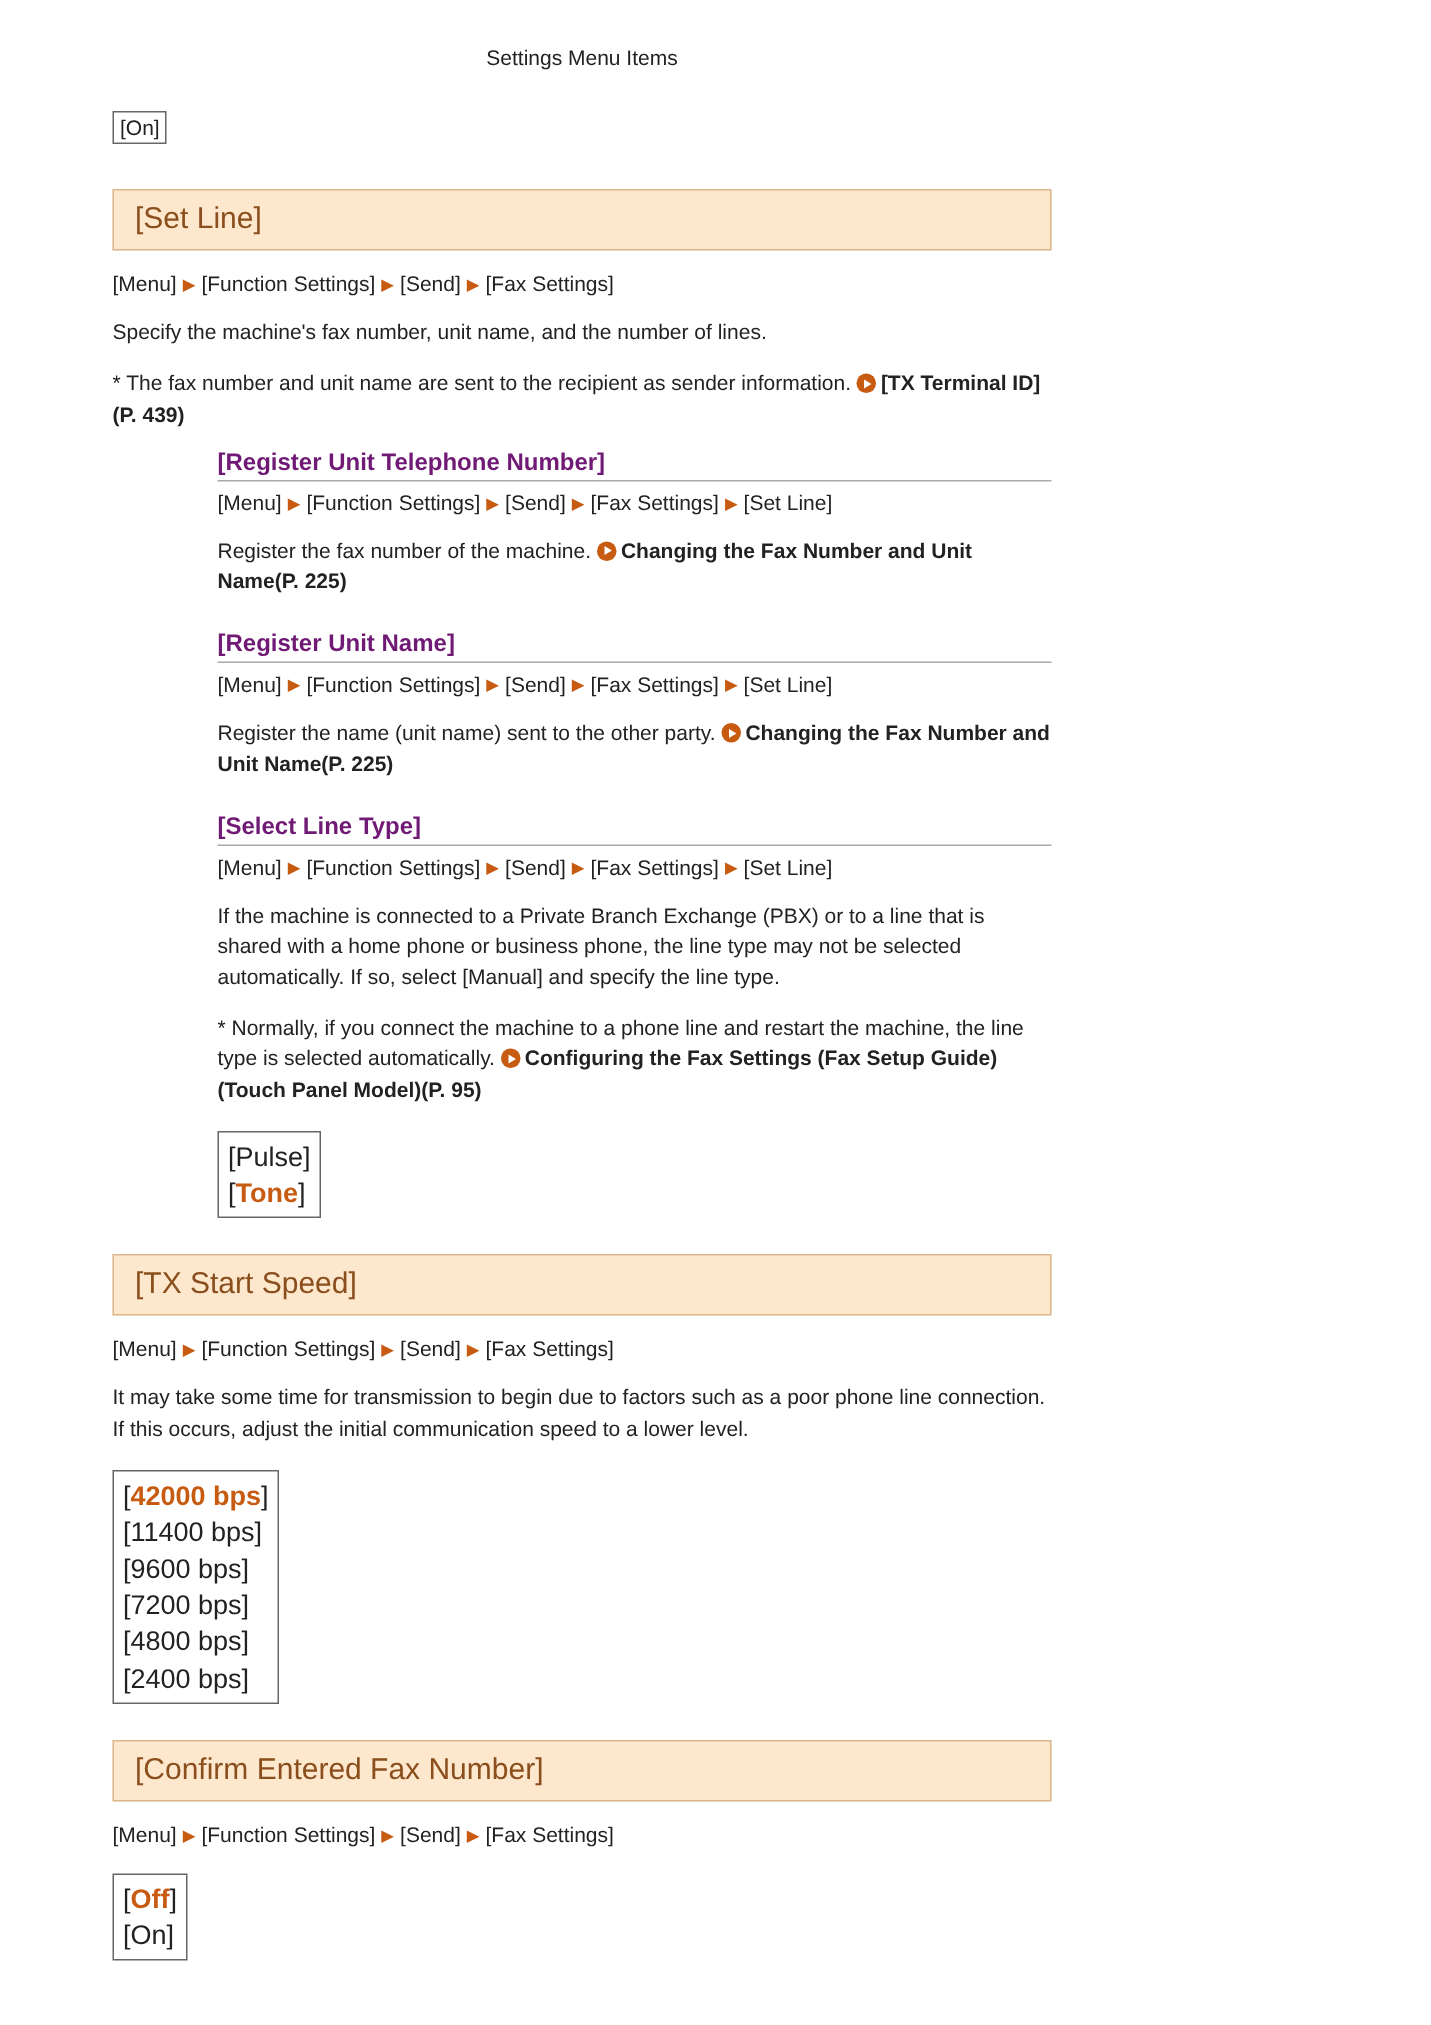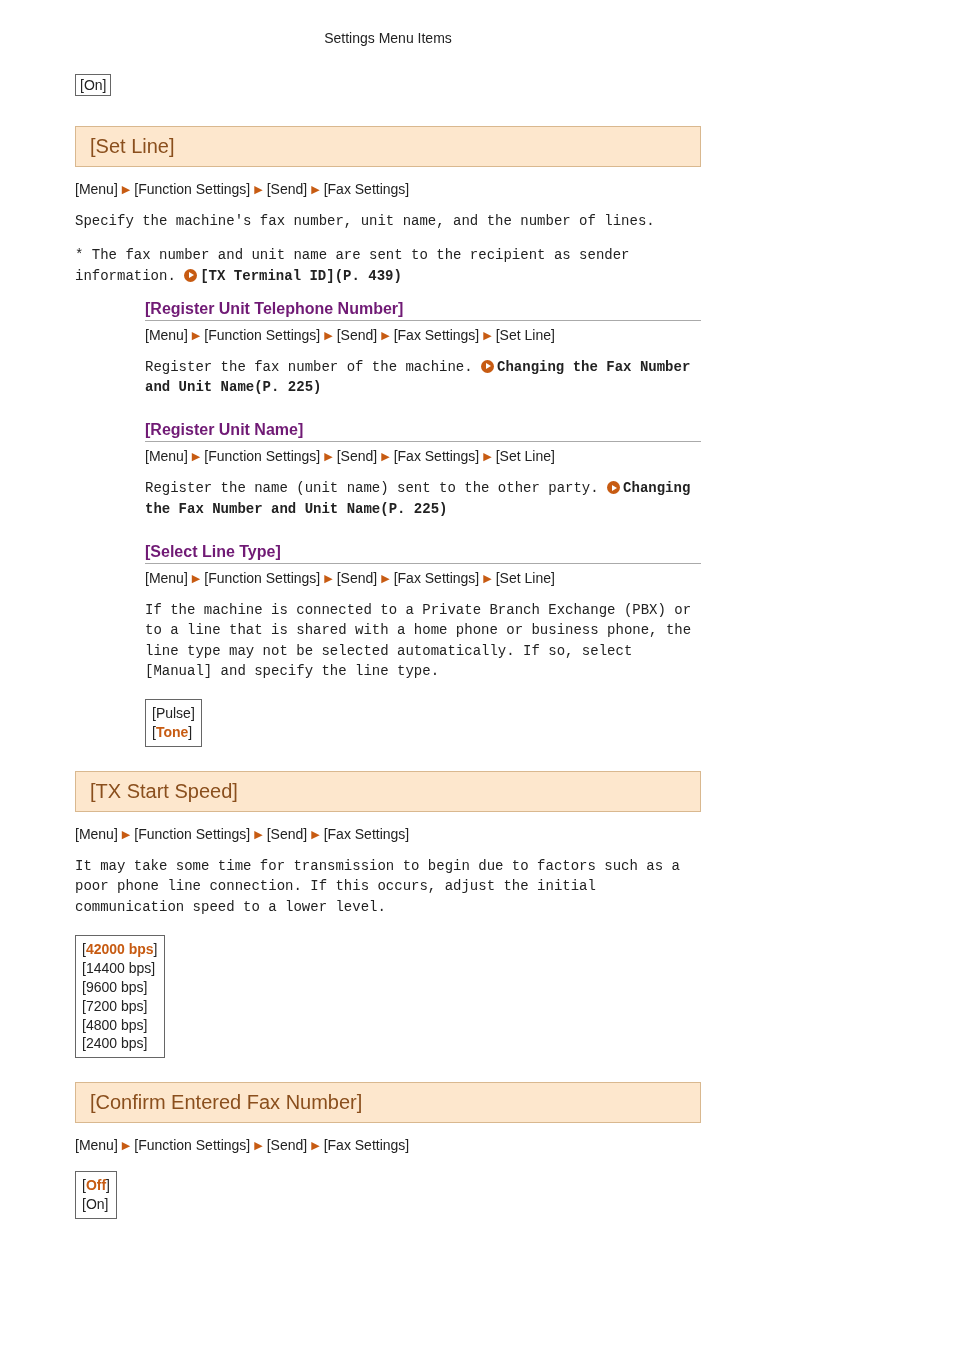--- a/index.html
+++ b/index.html
@@ -42,21 +42,20 @@
   .bc-sep {
     color: #c75b12;
     font-size: 11px;
     vertical-align: 1px;
     padding: 0 4px;
   }
   .para {
     font-size: 14px;
     line-height: 1.45;
     margin-bottom: 14px;
-    font-family: Liberation Mono, monospace;
   }
   .link-icon {
     display: inline-block;
     width: 13px;
     height: 13px;
     background: #c75b12;
     border-radius: 50%;
     position: relative;
     vertical-align: -2px;
     margin-right: 3px;
@@ -82,21 +81,21 @@
     font-weight: bold;
     font-size: 16px;
     border-bottom: 1px solid #aaa;
     padding-bottom: 2px;
     margin-bottom: 6px;
   }
   .option-box {
     border: 1px solid #666;
     display: inline-block;
     padding: 4px 6px;
-    font-size: 14px;
+    font-size: 18px;
     line-height: 1.35;
     margin-top: 4px;
   }
   .option-default {
     color: #c75b12;
     font-weight: bold;
   }
   .page-number {
     text-align: center;
     font-size: 14px;
@@ -147,38 +146,41 @@
     </div>
   </div>
 
   
   <div class="subsection">
     <div class="sub-title">[Select Line Type]</div>
     <div class="breadcrumb">
       <span>[Menu]</span><span class="bc-sep">▶</span><span>[Function Settings]</span><span class="bc-sep">▶</span><span>[Send]</span><span class="bc-sep">▶</span><span>[Fax Settings]</span><span class="bc-sep">▶</span><span>[Set Line]</span>
     </div>
     <div class="para">If the machine is connected to a Private Branch Exchange (PBX) or to a line that is shared with a home phone or business phone, the line type may not be selected automatically. If so, select [Manual] and specify the line type.</div>
+    <div class="para">
+      <span>* Normally, if you connect the machine to a phone line and restart the machine, the line type is selected automatically. </span><span class="link-icon"></span><span class="cross-ref">Configuring the Fax Settings (Fax Setup Guide) (Touch Panel Model)(P. 95)</span>
+    </div>
     <div class="option-box">
       <div>[Pulse]</div>
       <div>[<span class="option-default">Tone</span>]</div>
     </div>
   </div>
 
   
   <div class="section-title">[TX Start Speed]</div>
 
   <div class="breadcrumb">
     <span>[Menu]</span><span class="bc-sep">▶</span><span>[Function Settings]</span><span class="bc-sep">▶</span><span>[Send]</span><span class="bc-sep">▶</span><span>[Fax Settings]</span>
   </div>
 
   <div class="para">It may take some time for transmission to begin due to factors such as a poor phone line connection. If this occurs, adjust the initial communication speed to a lower level.</div>
 
   <div class="option-box">
     <div>[<span class="option-default">42000 bps</span>]</div>
-    <div>[14400 bps]</div>
+    <div>[11400 bps]</div>
     <div>[9600 bps]</div>
     <div>[7200 bps]</div>
     <div>[4800 bps]</div>
     <div>[2400 bps]</div>
   </div>
 
   <div style="height:24px"></div>
 
   
   <div class="section-title">[Confirm Entered Fax Number]</div>

